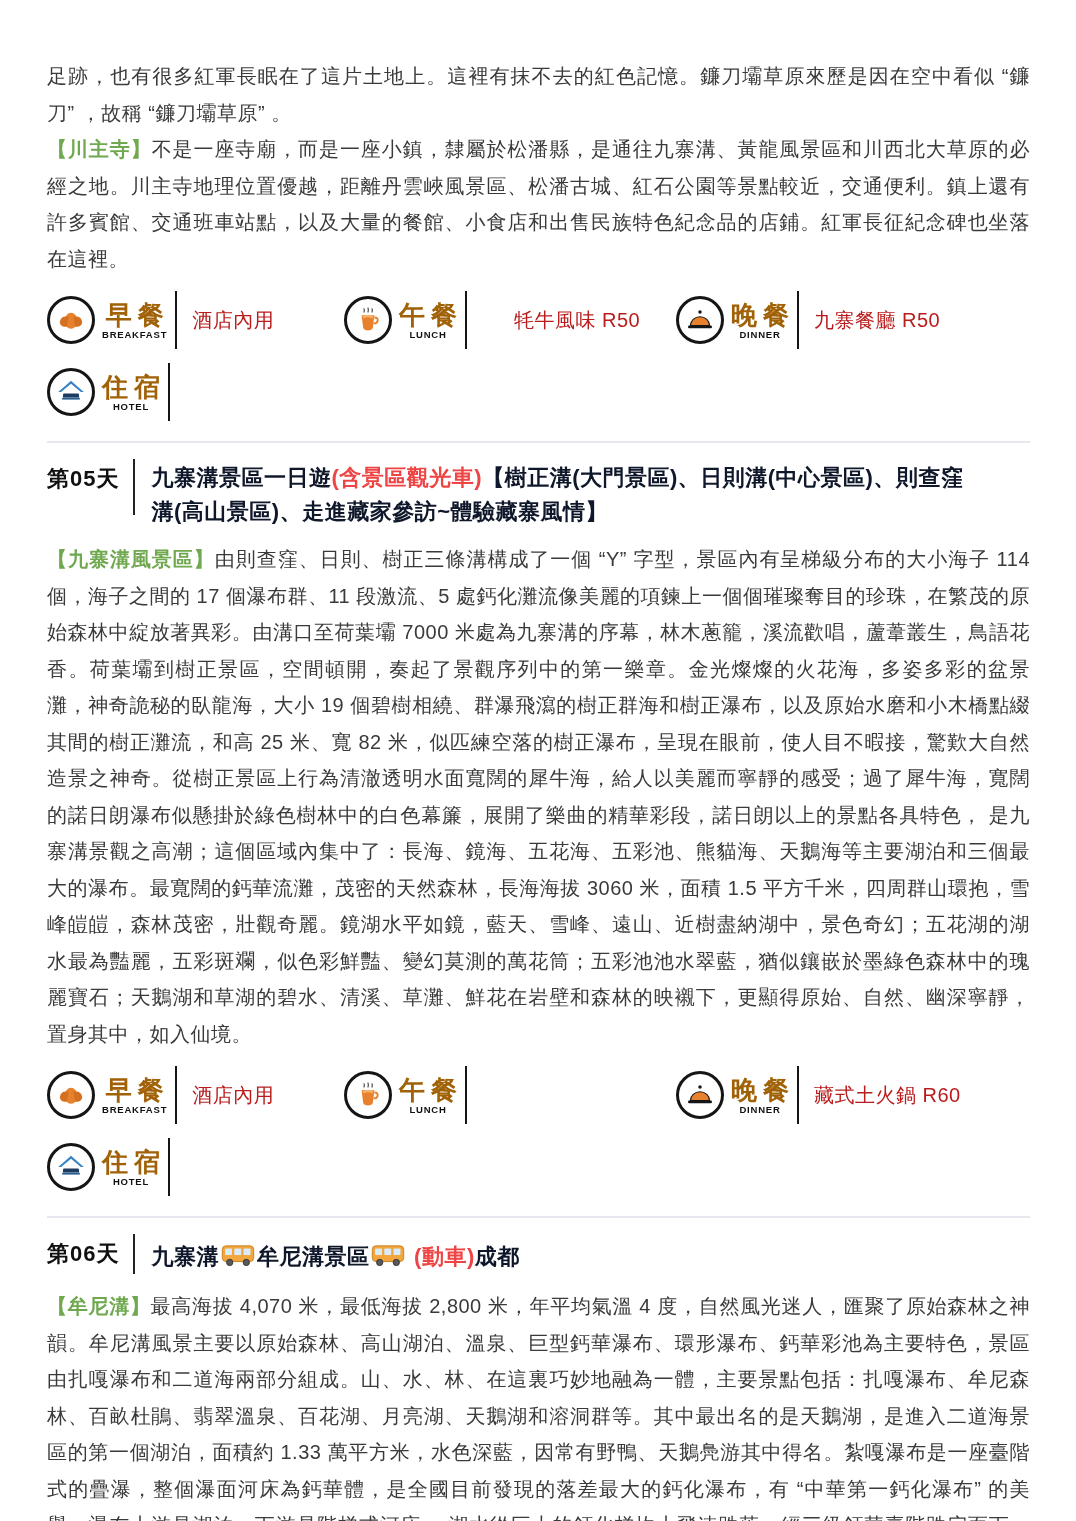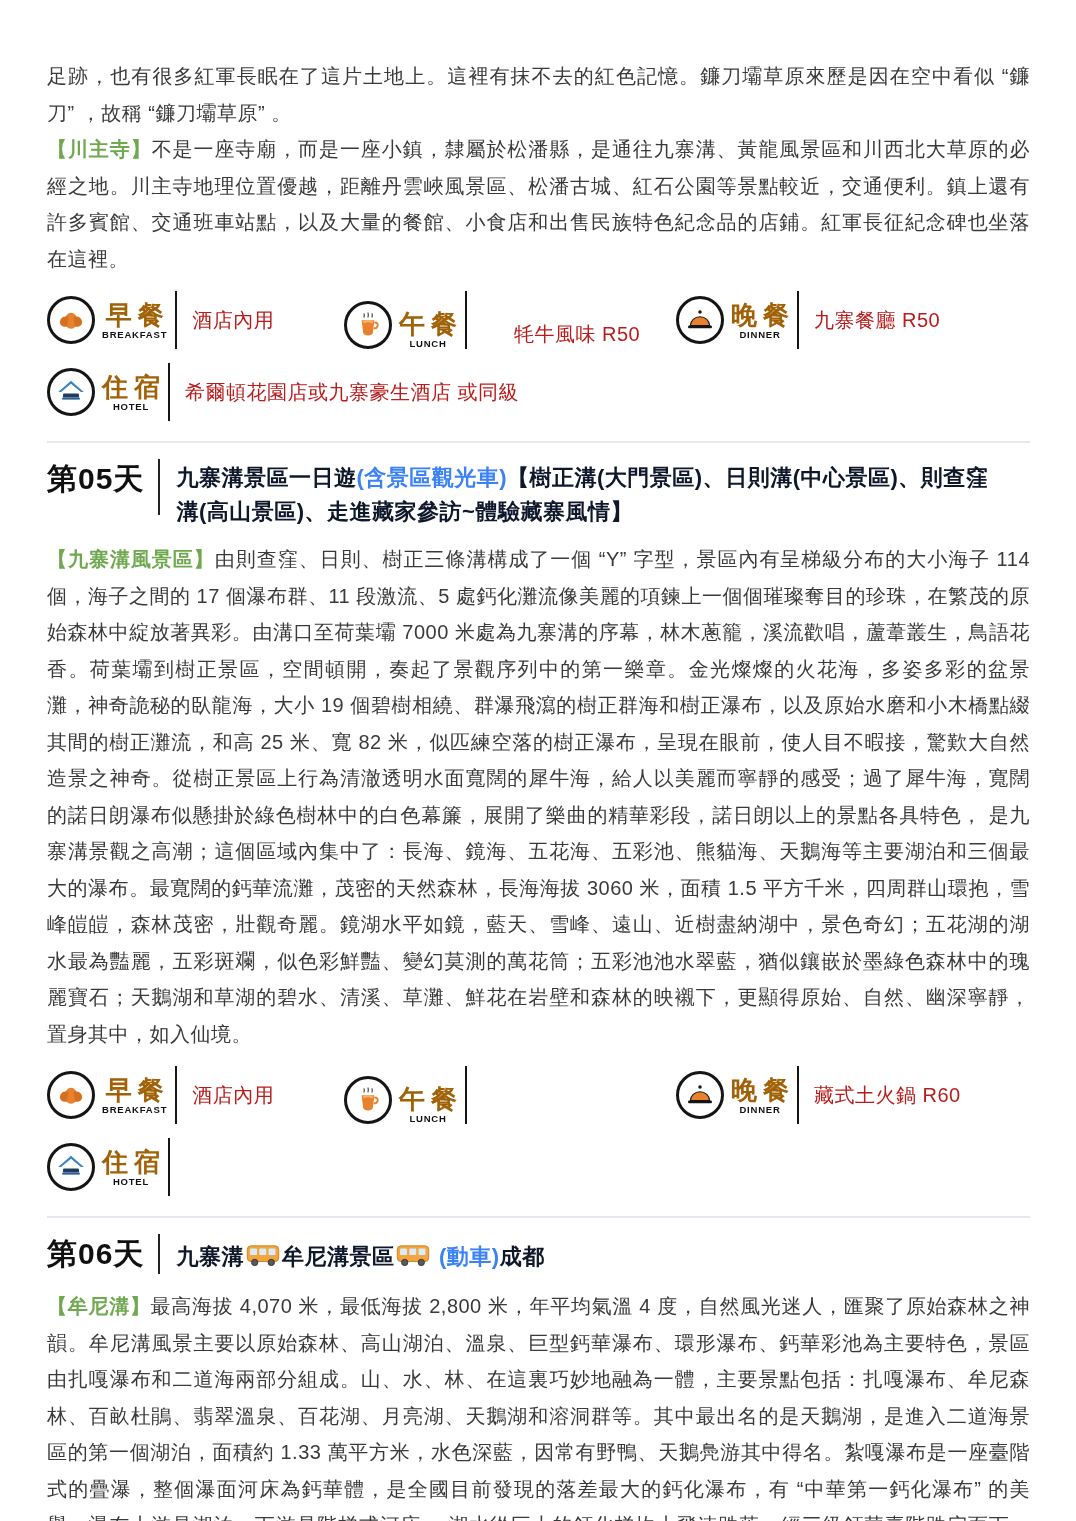--- a/index.html
+++ b/index.html
@@ -14,42 +14,42 @@
     font-size:20px; line-height:36.5px;
     text-align:justify; letter-spacing:0.5px;
     color:#3a3a3a;
   }
   .green-label { color:#6fa84f; font-weight:bold; }
 
   
   .meal-row { display:flex; align-items:center; margin-top:14px; }
   .meal-item { display:flex; align-items:center; }
   .col1 { width:297px; }
-  .col2 { width:332px;align-items:flex-end; }
+  .col2 { width:332px; }
   .col3 { flex:1; }
   .icon-circle {
     width:48px; height:48px; border:3px solid #151515; border-radius:50%;
     display:flex; align-items:center; justify-content:center; flex:none;
     background:#fff;
   }
   .meal-label-block { margin-left:7px; text-align:center; flex:none; }
   .meal-label-cjk { font-size:26px; font-weight:700; color:#a16207; letter-spacing:6px; white-space:nowrap; line-height:28px; margin-right:-6px; }
   .meal-label-en { font-size:9.5px; font-weight:bold; color:#111; letter-spacing:0.8px; line-height:11px; }
   .vbar { width:2px; height:58px; background:#151515; margin:0 15px 0 8px; flex:none; }
   .meal-value { font-size:20px; color:#b91c1c; letter-spacing:0.5px; line-height:30px; }
   .col2 .meal-value { max-width:206px;margin-left:32px; }
 
   
   .day-sep { border-top:2px solid #e7e7ef; margin-top:20px; }
   .day-header { display:flex; align-items:flex-start; margin-top:14px; }
-  .day-label { font-size:30px; font-weight:900; color:#101010; letter-spacing:1px; white-space:nowrap; line-height:44px; }
+  .day-label { font-size:22px; font-weight:900; color:#101010; letter-spacing:1px; white-space:nowrap; line-height:44px; }
   .day-vbar { width:2px; height:56px; background:#222; margin:2px 16px 0 14px; flex:none; }
   .day-title { font-size:22px; font-weight:bold; line-height:34px; letter-spacing:0.5px; padding-top:4px; width:818px; }
   .blue { color:#0f172a; }
-  .orange { color:#3b82f6; }
+  .orange { color:#ef4444; }
 
   .section-body { margin-top:12px; }
 
   .bus-icon { display:inline-block; width:34px; height:24px; vertical-align:-4px; margin:0 2px; }
 </style>
 </head>
 <body>
 
 <p class="para">足跡，也有很多紅軍長眠在了這片土地上。這裡有抹不去的紅色記憶。鐮刀壩草原來歷是因在空中看似 “鐮刀” ，故稱 “鐮刀壩草原” 。</p>
 <p class="para"><span class="green-label">【川主寺】</span><span>不是一座寺廟，而是一座小鎮，隸屬於松潘縣，是通往九寨溝、黃龍風景區和川西北大草原的必經之地。川主寺地理位置優越，距離丹雲峽風景區、松潘古城、紅石公園等景點較近，交通便利。鎮上還有許多賓館、交通班車站點，以及大量的餐館、小食店和出售民族特色紀念品的店鋪。紅軍長征紀念碑也坐落在這裡。</span></p>
@@ -111,21 +111,20 @@
           <path d="M8 20 L20 10 L32 20 L32 31 L8 31 Z" fill="#ffffff"></path>
           <rect x="10" y="22" width="20" height="5" rx="1.5" fill="#1d3a5f"></rect>
           <rect x="9" y="27" width="22" height="2.5" fill="#2a5d91"></rect>
         </svg>
     </div>
     <div class="meal-label-block">
       <div class="meal-label-cjk">住宿</div>
       <div class="meal-label-en">HOTEL</div>
     </div>
     <div class="vbar"></div>
-    <div class="meal-value">希爾頓花園店或九寨豪生酒店 或同級</div>
   </div>
 </div>
 
 <div class="day-sep"></div>
 <div class="day-header">
   <div class="day-label">第05天</div>
   <div class="day-vbar"></div>
   <div class="day-title"><span class="blue">九寨溝景區一日遊</span><span class="orange">(含景區觀光車)</span><span class="blue">【樹正溝(大門景區)、日則溝(中心景區)、則查窪溝(高山景區)、走進藏家參訪~體驗藏寨風情】</span></div>
 </div>
 

